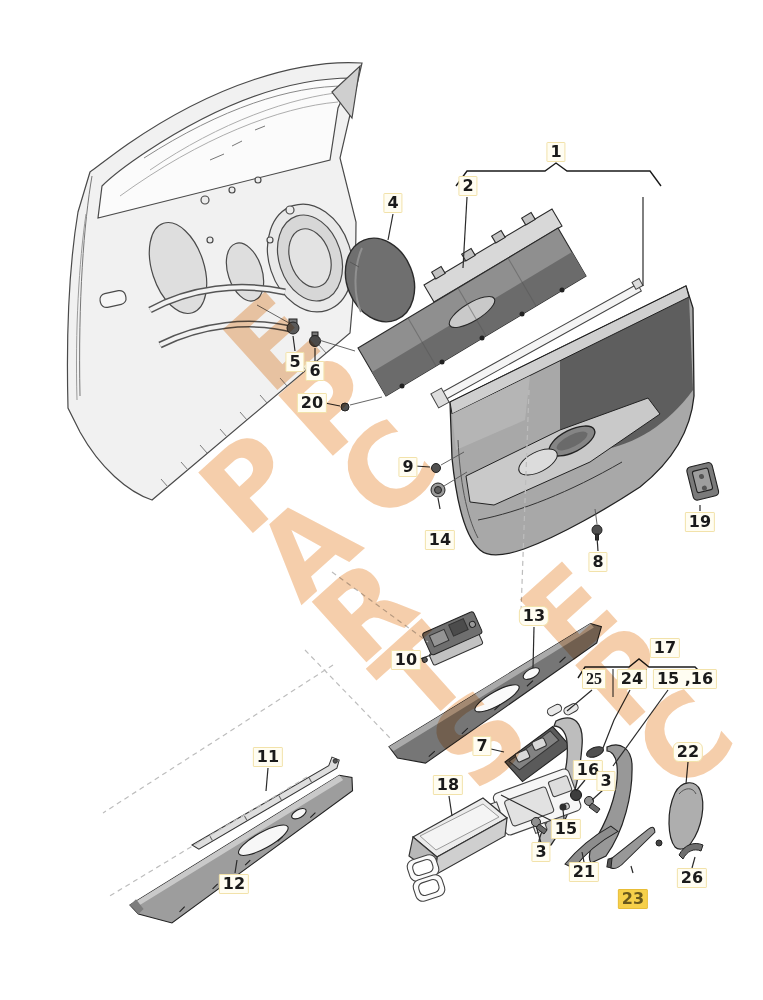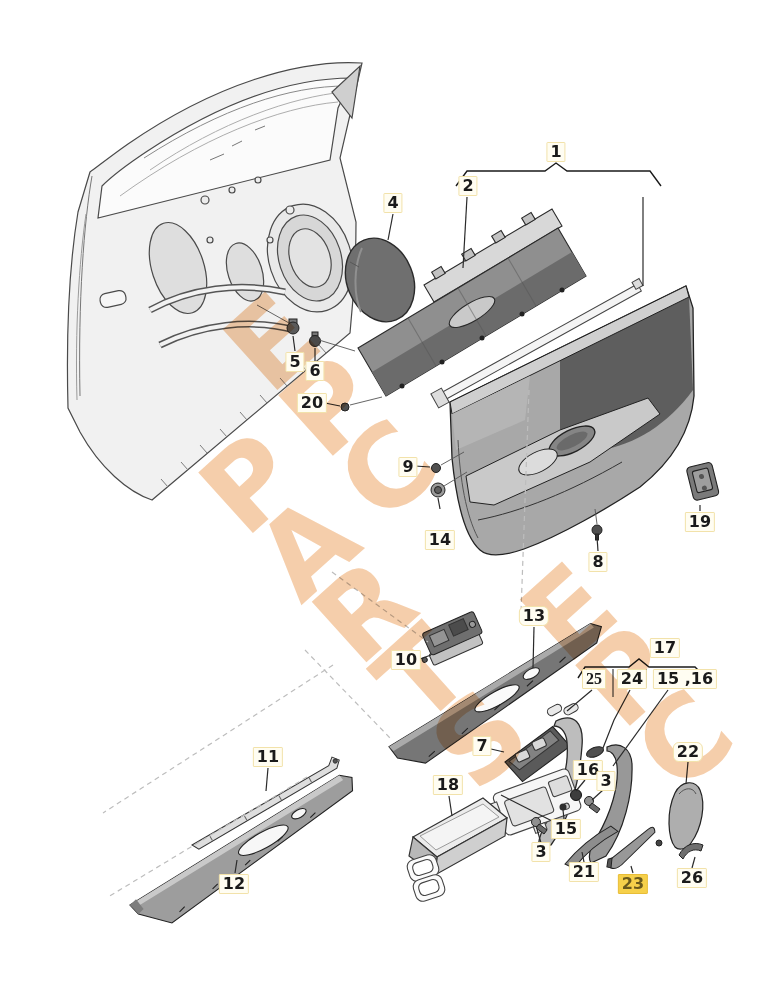--- a/index.html
+++ b/index.html
@@ -10,21 +10,21 @@
   .wm{position:absolute;writing-mode:vertical-rl;text-orientation:upright;
       font-weight:900;font-size:112px;letter-spacing:-44px;line-height:1;
       color:var(--wm-color);opacity:.5;mix-blend-mode:multiply;
       transform:translate(-50%,-50%) rotate(-42deg);user-select:none;pointer-events:none;}
   #labels{position:absolute;left:0;top:0;width:100%;height:100%;}
   .label{position:absolute;transform:translate(-50%,-50%);
          font-size:16px;font-weight:700;line-height:18px;color:var(--label-text);
          background:var(--label-bg);border:1.6px solid var(--label-border);
          padding:0 3px;white-space:nowrap;border-radius:1px;cursor:pointer;}
   .label.group{font-size:15px;letter-spacing:-.3px;}
-  .label.highlight{background:var(--hl-bg);border-color:var(--hl-border);color:var(--hl-text);}
+  .label.highlight{background:var(--hl-bg);border-color:var(--hl-border);color:var(--hl-text);margin-top:15px;}
 </style>
 </head>
 <body>
 
 <div id="stage">
 
   <svg id="artwork" width="763" height="1000" viewBox="0 0 763 1000" fill="none">
 
     <g stroke="#4a4a4a" stroke-width="1.2">
       <path d="M362,63 C300,59 215,84 128,144 C108,158 96,168 90,172 L78,212 C70,260 66,330 68,408

